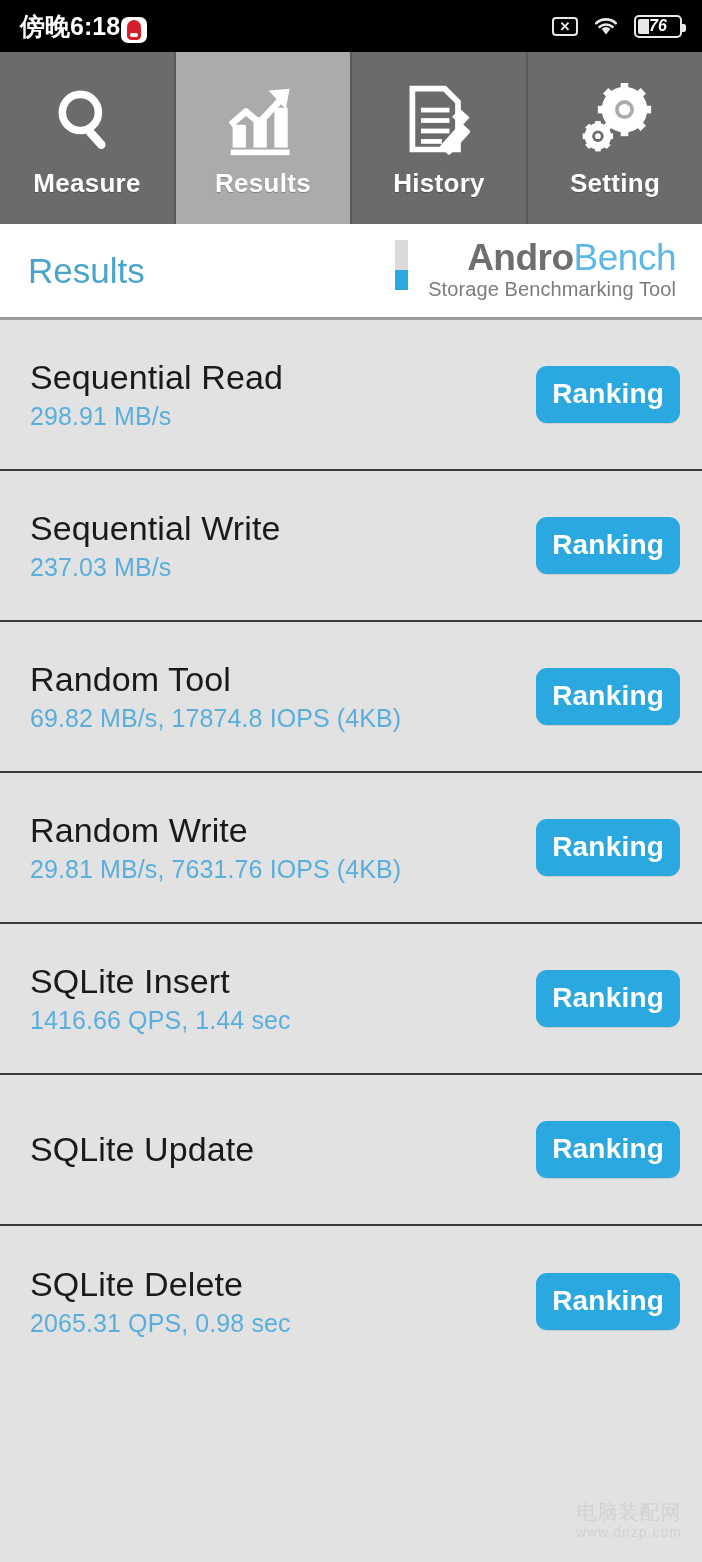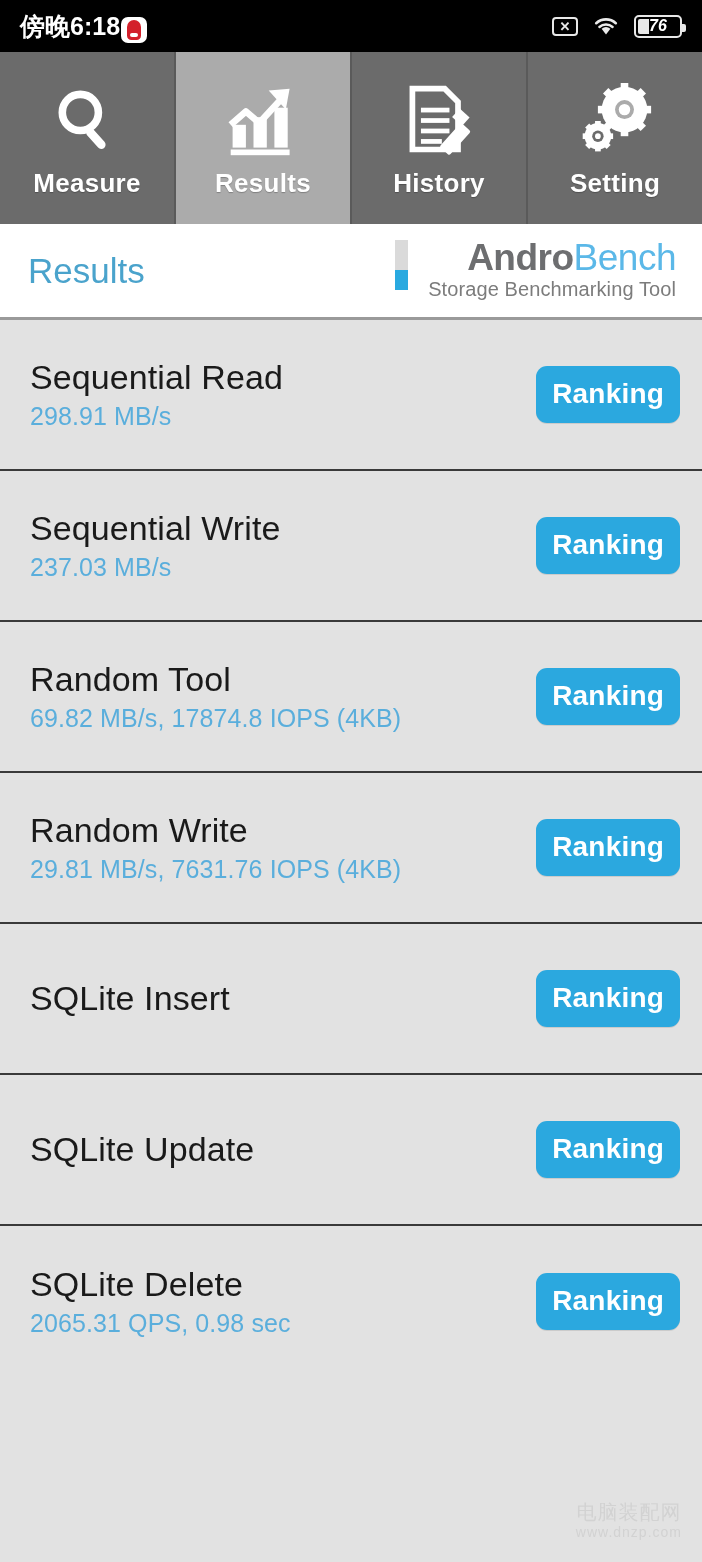--- a/index.html
+++ b/index.html
@@ -250,20 +250,21 @@
     <div class="row">
       <div class="row-texts">
         <div class="row-title">Random Write</div>
         <div class="row-value">29.81 MB/s, 7631.76 IOPS (4KB)</div>
       </div>
       <button class="ranking-btn">Ranking</button>
     </div>
     <div class="row">
       <div class="row-texts">
         <div class="row-title">SQLite Insert</div>
+        <div class="row-value">1416.66 QPS, 1.44 sec</div>
       </div>
       <button class="ranking-btn">Ranking</button>
     </div>
     <div class="row">
       <div class="row-texts">
         <div class="row-title">SQLite Update</div>
       </div>
       <button class="ranking-btn">Ranking</button>
     </div>
     <div class="row">

